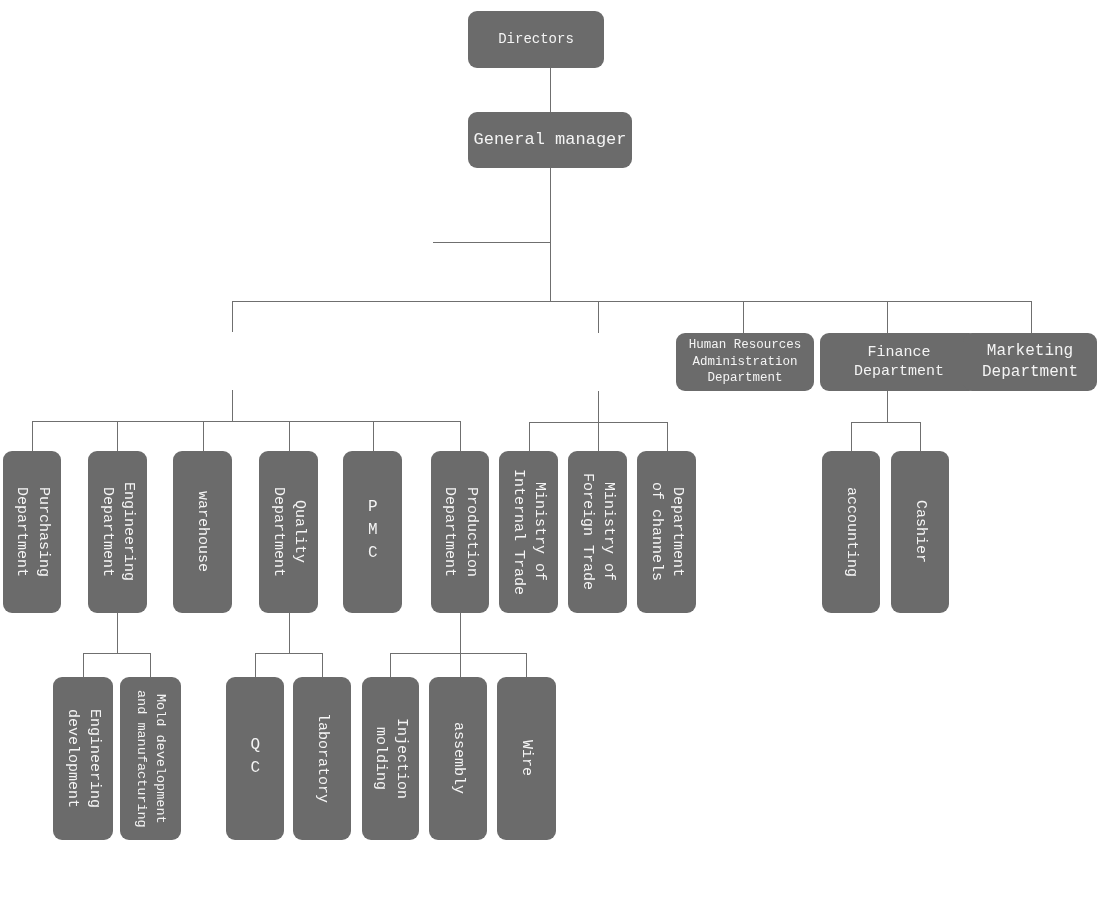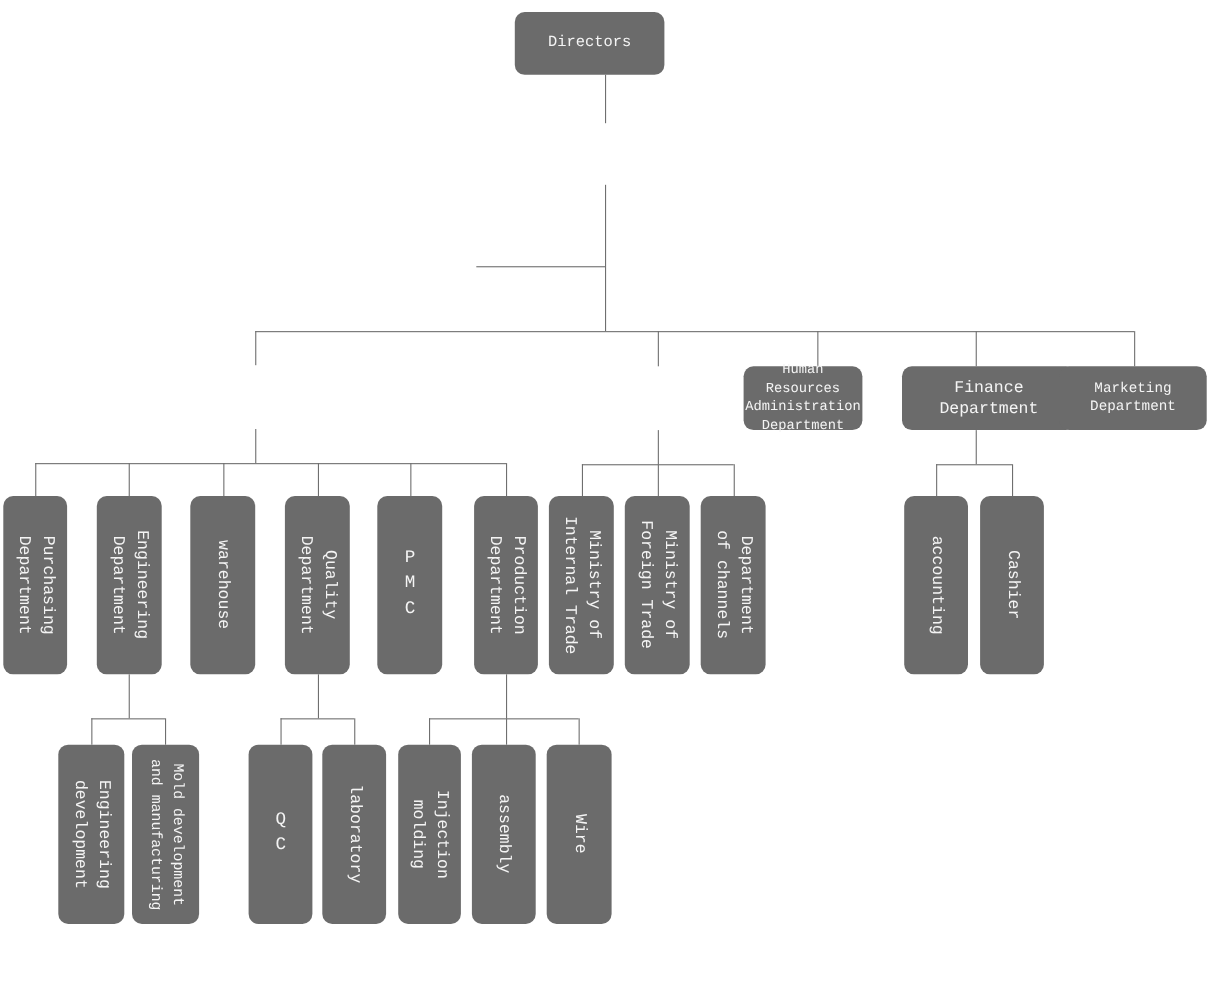--- a/index.html
+++ b/index.html
@@ -89,32 +89,33 @@
   <div class="vline" style="left:322px;top:653px;height:24px"></div>
 
   <div class="vline" style="left:460px;top:613px;height:40px"></div>
   <div class="hline" style="left:390px;top:653px;width:136px"></div>
   <div class="vline" style="left:390px;top:653px;height:24px"></div>
   <div class="vline" style="left:460px;top:653px;height:24px"></div>
   <div class="vline" style="left:526px;top:653px;height:24px"></div>
 
   <div class="node" style="left:468px;top:11px;width:136px;height:57px;font-size:14px">Directors</div>
 
+  <div class="node" style="left:468px;top:112px;width:164px;height:56px;font-size:17px">General manager</div>
 
 
 
 
-  <div class="node" style="left:676px;top:333px;width:108px;height:58px;font-size:12.5px;line-height:1.35">Human Resources
+  <div class="node" style="left:676px;top:333px;width:138px;height:58px;font-size:12.5px;line-height:1.35">Human Resources
 Administration
 Department</div>
 
   <div class="node" style="left:820px;top:333px;width:158px;height:58px;font-size:15px;line-height:1.3">Finance
 Department</div>
 
-  <div class="node" style="left:963px;top:333px;width:134px;height:58px;font-size:13px;line-height:1.3">Marketing
+  <div class="node" style="left:963px;top:333px;width:134px;height:58px;font-size:16px;line-height:1.3">Marketing
 Department</div>
 
   <div class="node v" style="left:3px;top:451px;width:58px;height:162px;font-size:15px">Purchasing
 Department</div>
 
   <div class="node v" style="left:88px;top:451px;width:59px;height:162px;font-size:15px">Engineering
 Department</div>
 
   <div class="node v" style="left:173px;top:451px;width:59px;height:162px;font-size:15px">warehouse</div>
 

